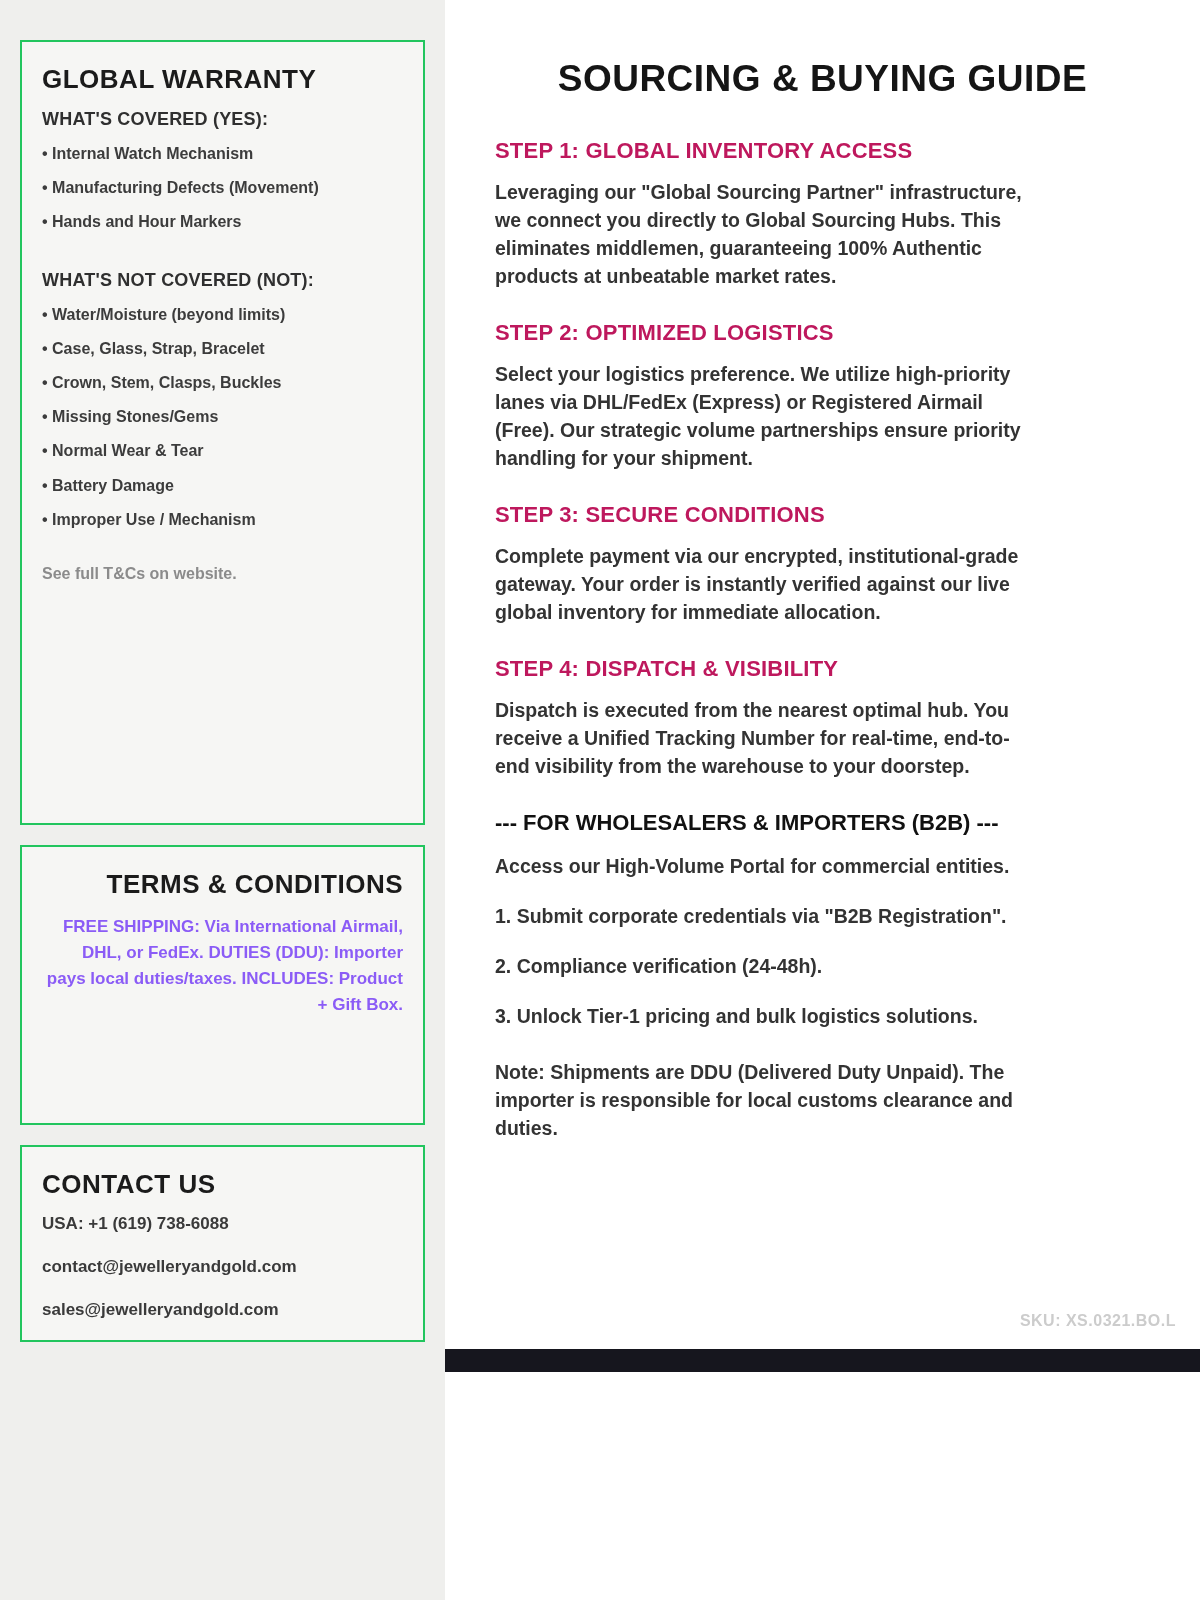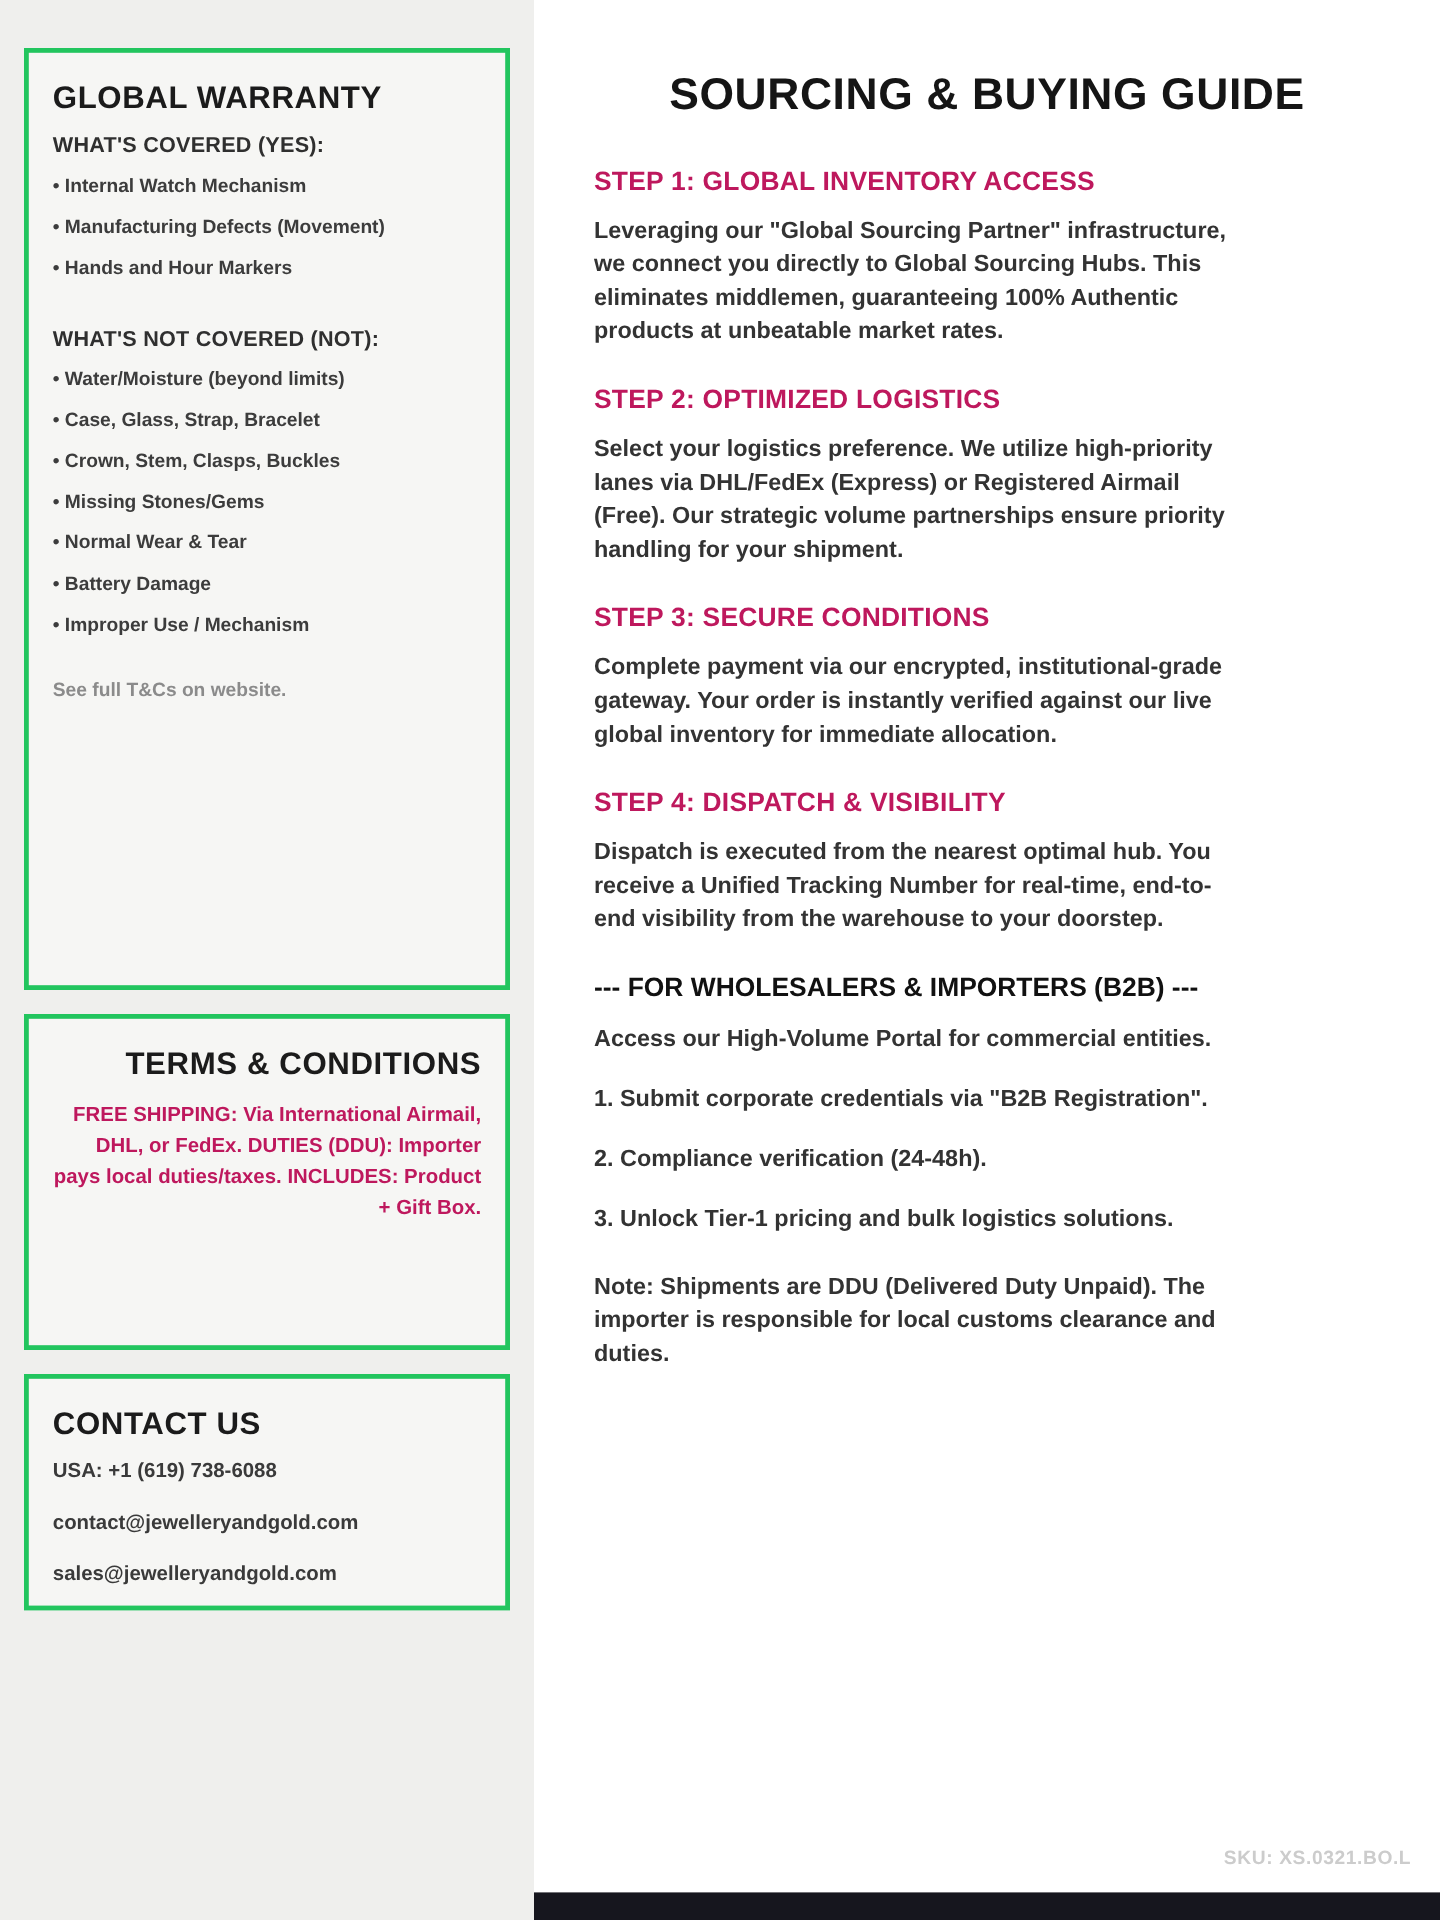--- a/index.html
+++ b/index.html
@@ -16,21 +16,21 @@
 
   
   .sidebar {
     width: 445px; height: 1600px;
     background: #efefed;
     padding: 40px 20px 0 20px;
     flex-shrink: 0;
   }
   .panel {
     background: #f6f6f4;
-    border: 4px solid #22c55e;
+    border: 2px solid #22c55e;
     padding: 18px 20px;
     margin-bottom: 20px;
     overflow: hidden;
   }
   .panel-warranty { height: 785px; }
   .panel-terms    { height: 280px; text-align: right; }
   .panel-contact  { height: 197px; }
 
   .panel-title {
     font-size: 26px; font-weight: 700; color: #1b1b1b;
@@ -45,32 +45,32 @@
   ul.bullets li {
     font-size: 16px; font-weight: 600; color: #3c3c3c;
     margin: 0 0 15px 0; line-height: 1.2;
   }
   ul.bullets li::before { content: "• "; color: #3c3c3c; }
   .footnote {
     margin-top: 36px;
     font-size: 16px; font-weight: 600; color: #8b8b8b;
   }
   .terms-body {
-    font-size: 17px; font-weight: 600; color: #be185d;
+    font-size: 17px; font-weight: 600; color: #8b5cf6;
     line-height: 26px; margin-top: 8px;
   }
   .contact-line {
     font-size: 17px; font-weight: 700; color: #3a3a3a;
     margin: 0 0 23px 0;
   }
   .contact-line.first { margin-top: 10px; }
 
   
   .main {
-    flex: 1; height: 1600px; position: relative;
+    flex: 1; height: 1372px; position: relative;
     padding: 58px 50px 0 50px;
     background: #ffffff;
   }
   .main-title {
     font-size: 37px; font-weight: 700; color: #151515;
     text-align: center; letter-spacing: 0.5px;
     margin: 0 0 38px 0;
   }
   .step-heading {
     font-size: 22px; font-weight: 700; color: #be185d;

